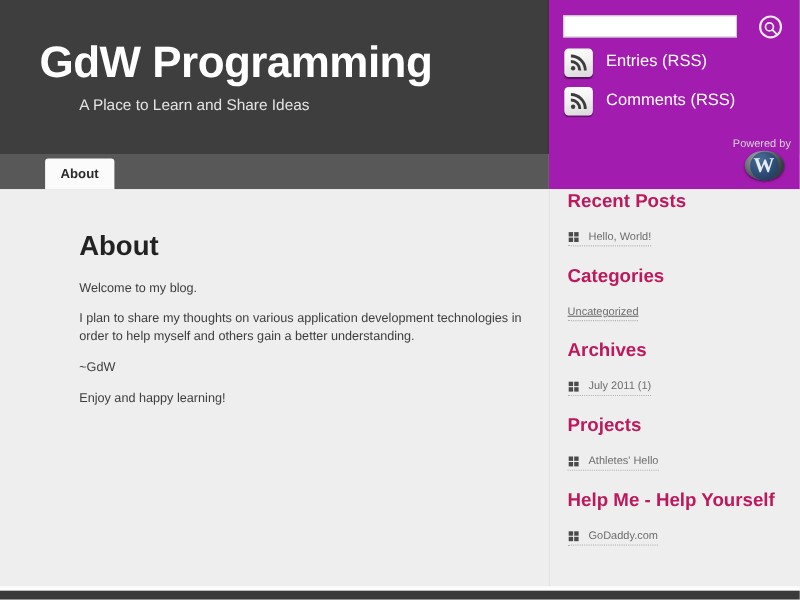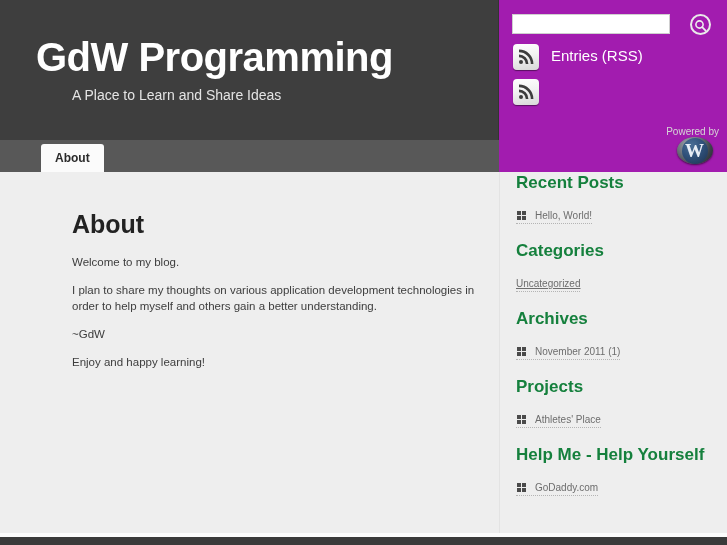--- a/index.html
+++ b/index.html
@@ -265,21 +265,21 @@
     height: 365px;
   }
   .widget {
     margin-bottom: 16px;
   }
   .widget-title {
     margin: 0 0 7px 0;
     font-size: 17px;
     line-height: 21px;
     font-weight: bold;
-    color: #15803d;
+    color: #be185d;
   }
   .widget-list {
     margin: 0;
     padding: 0;
     list-style: none;
   }
   .widget-list li {
     margin-bottom: 3px;
   }
   .widget-link {
@@ -373,20 +373,21 @@
       </li>
       <li class="rss-item">
         <a class="rss-link" href="#">
           <span class="rss-icon">
             <svg width="16" height="16" viewBox="0 0 16 16">
               <circle cx="3" cy="13" r="2" fill="#3d3d3d"></circle>
               <path d="M1 8.2a6.8 6.8 0 0 1 6.8 6.8h2.6A9.4 9.4 0 0 0 1 5.6z" fill="#3d3d3d"></path>
               <path d="M1 3.2A11.8 11.8 0 0 1 12.8 15h2.6A14.4 14.4 0 0 0 1 0.6z" fill="#3d3d3d"></path>
             </svg>
           </span>
+          <span>Comments (RSS)</span>
         </a>
       </li>
     </ul>
 
     <div class="powered">
       <span class="powered-text">Powered by</span>
       <span class="wp-badge">
         <span class="wp-badge-inner">W</span>
       </span>
     </div>
@@ -443,38 +444,38 @@
         <h3 class="widget-title">Archives</h3>
         <ul class="widget-list">
           <li>
             <a class="widget-link" href="#">
               <span class="bullet-icon">
                   <i></i>
                   <i></i>
                   <i></i>
                   <i></i>
                 </span>
-              <span>November 2011 (1)</span>
+              <span>July 2011 (1)</span>
             </a>
           </li>
         </ul>
       </div>
 
       <div class="widget">
         <h3 class="widget-title">Projects</h3>
         <ul class="widget-list">
           <li>
             <a class="widget-link" href="#">
               <span class="bullet-icon">
                   <i></i>
                   <i></i>
                   <i></i>
                   <i></i>
                 </span>
-              <span>Athletes' Place</span>
+              <span>Athletes' Hello</span>
             </a>
           </li>
         </ul>
       </div>
 
       <div class="widget">
         <h3 class="widget-title">Help Me - Help Yourself</h3>
         <ul class="widget-list">
           <li>
             <a class="widget-link" href="#">

